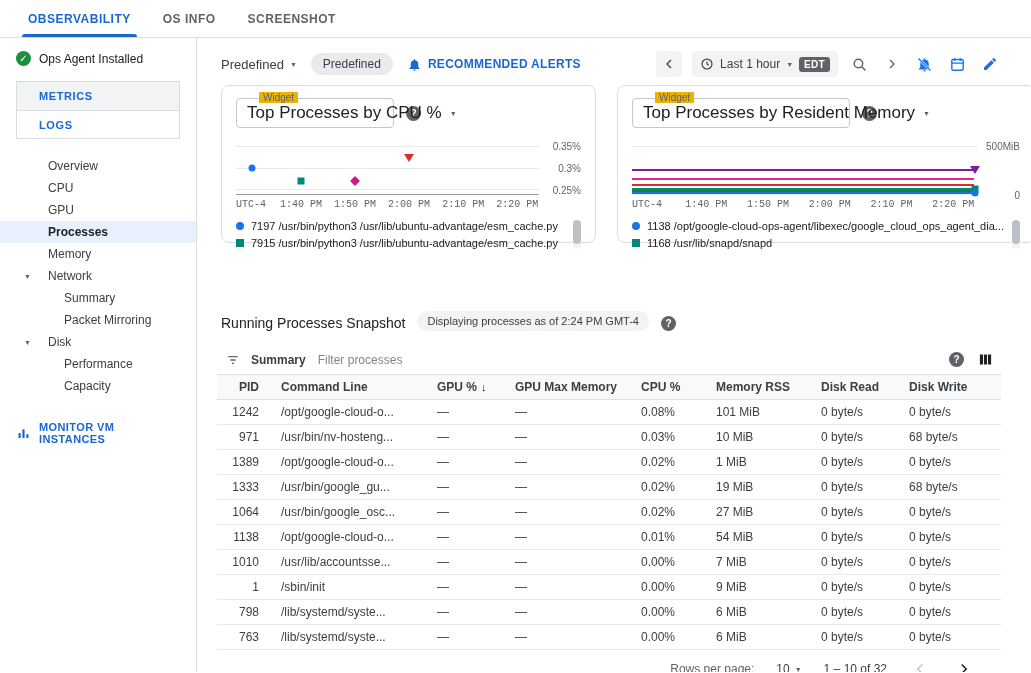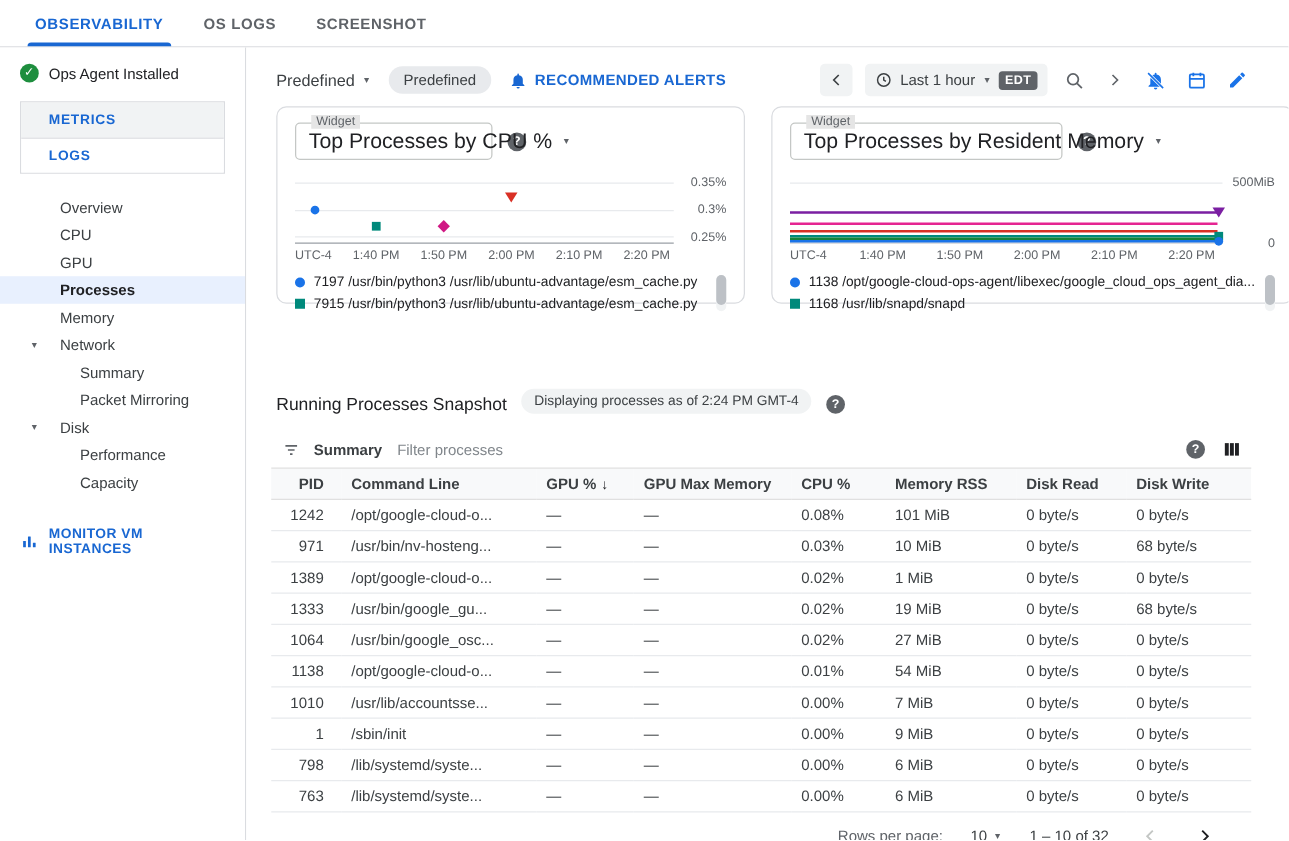--- a/index.html
+++ b/index.html
@@ -57,32 +57,32 @@
 
   
   .widgets { display:flex; gap:21px; margin:8px 30px 0 24px; }
   .widget-card { border:1px solid #dadce0; border-radius:8px; padding:12px 14px 10px; height:158px; background:#fff; }
   .widget-card.first { width:375px; flex:none; }
   .widget-card.second { flex:1; }
   .card-top { display:flex; align-items:center; gap:12px; }
   .widget-select { position:relative; height:30px; border:1px solid #c4c7c5; border-radius:4px; display:flex;
                    align-items:center; padding:0 10px; gap:8px; cursor:pointer; background:#fff; }
   .widget-select.w1 { width:158px; } .widget-select.w2 { width:218px; }
-  .select-label { position:absolute; top:-7px; left:12px; background:#e5e5e5; padding:0 4px; font-size:10px; color:#5f6368; }
+  .select-label { position:absolute; top:-7px; left:22px; background:#eab308; padding:0 4px; font-size:10px; color:#5f6368; }
   .select-value { font-size:17px; color:#202124; flex:1; white-space:nowrap; }
   .help-badge { width:15px; height:15px; border-radius:50%; background:#5f6368; color:#fff; font-size:10px;
                 font-weight:bold; display:flex; align-items:center; justify-content:center; cursor:pointer; flex:none; }
   .chart-block { margin-top:13px; }
   .chart-row { display:flex; }
   .plot { position:relative; flex:1; height:54px; border-bottom:1px solid #9aa0a6; }
   .gridline { position:absolute; left:0; right:0; height:1px; background:#e8eaed; }
   .ylabels { position:relative; width:42px; height:54px; }
   .ytick { position:absolute; right:0; transform:translateY(-50%); font-size:10px; color:#5f6368; }
   .xlabels-row { display:flex; }
-  .xlabels { position:relative; flex:1; height:16px; }
+  .xlabels { position:relative; flex:1; height:16px;font-family:Liberation Mono, monospace; }
   .xtick { position:absolute; top:4px; transform:translateX(-50%); font-size:10px; color:#5f6368; white-space:nowrap; }
   .xtick.axis-name { transform:none; }
   .ylabels-spacer { width:42px; }
   .series-line { position:absolute; left:0; right:4px; height:2px; transform:translateY(-50%); }
   .marker { position:absolute; width:7px; height:7px; transform:translate(-50%,-50%); z-index:2; }
   .marker.circle { border-radius:50%; }
   .marker.diamond { transform:translate(-50%,-50%) rotate(45deg); }
   .marker.triangle-down { width:0; height:0; border-left:5px solid transparent; border-right:5px solid transparent;
                           border-top:8px solid; background:transparent !important; }
   .legend-wrap { display:flex; margin-top:9px; }
@@ -120,21 +120,21 @@
   .page-btn.disabled { color:#c4c7c5; cursor:default; }
   svg { display:block; }
 </style>
 </head>
 <body>
 
 <div class="page">
 
   <header class="tabbar" id="tabbar">
       <div class="tab active">OBSERVABILITY</div>
-      <div class="tab">OS LOGS</div>
+      <div class="tab">OS INFO</div>
       <div class="tab">SCREENSHOT</div>
     </header>
 
   <div class="content">
 
     <aside class="sidebar">
       <div class="agent-status">
         <span class="check-icon">✓</span>
         <span>Ops Agent Installed</span>
       </div>

